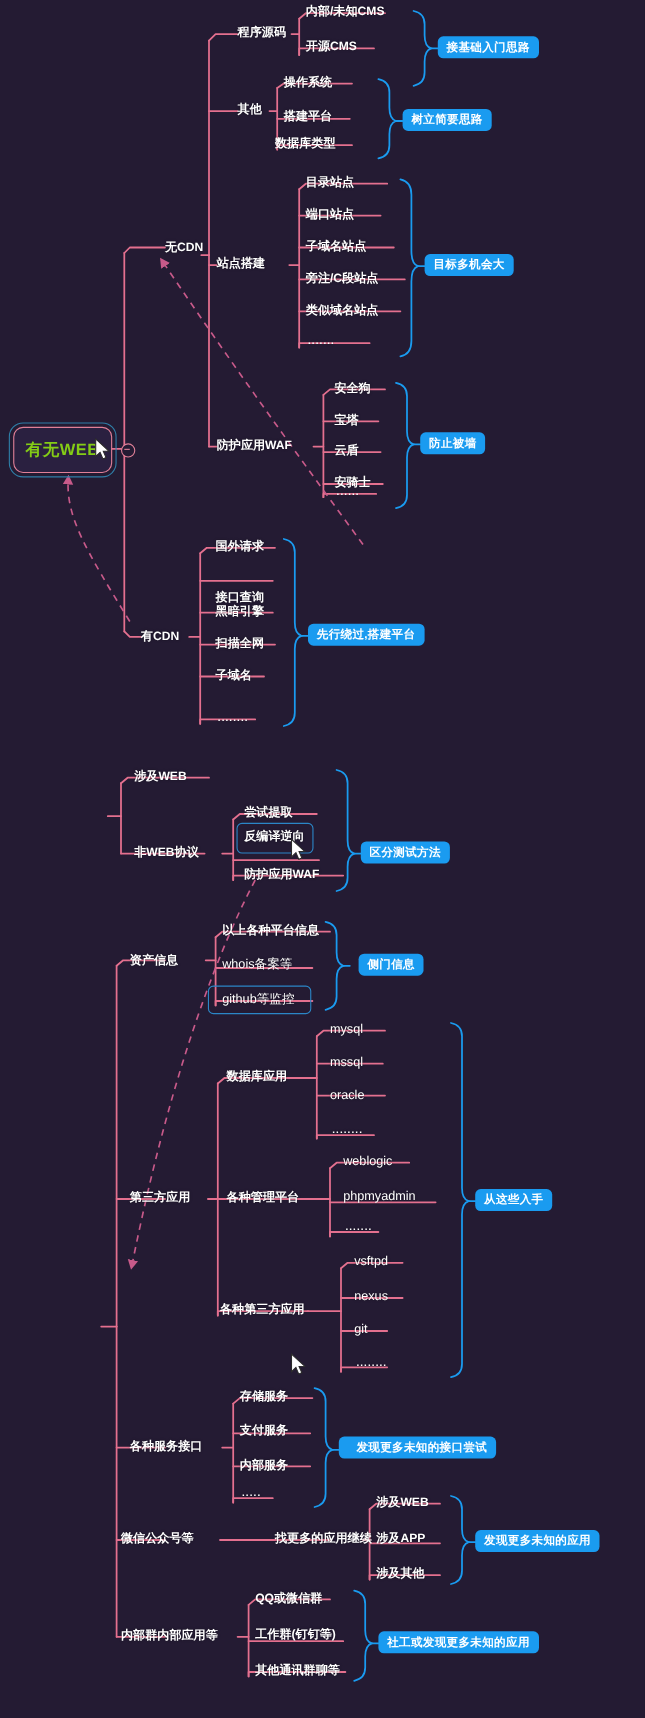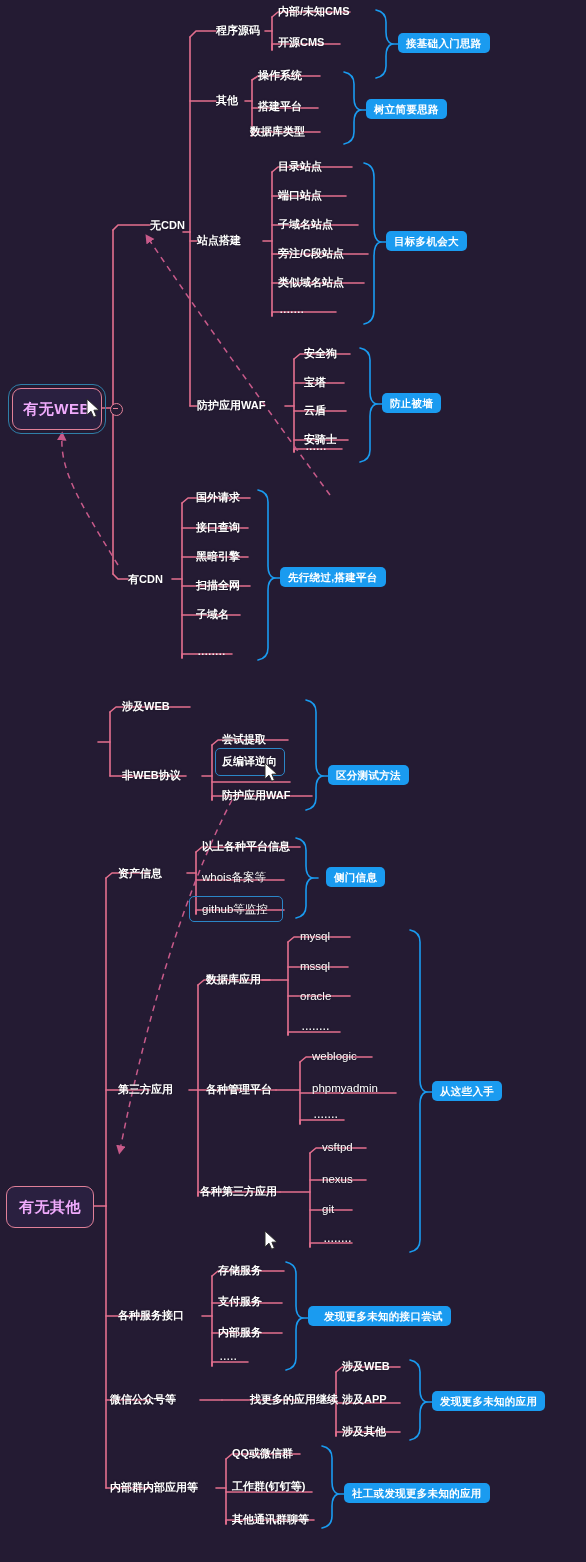--- a/index.html
+++ b/index.html
@@ -27,21 +27,21 @@
   .leaf{font-size:11px;font-weight:bold;}
   .leaf.ltn{font-weight:normal;font-size:11.5px;}
   .mid{font-size:11px;font-weight:bold;}
 
   
   .root{
     position:absolute;
     border:1.6px solid #e08098;
     border-radius:9px;
     background:#2a2040;
-    color:#f0abfc;
+    color:#84cc16;
     font-size:15px;
     font-weight:bold;
     display:flex;align-items:center;justify-content:center;
     box-shadow:0 0 0 0 rgba(0,0,0,0);
     letter-spacing:.5px;
   }
   .root.sel{
     outline:1.6px solid #2f7fa8;
     outline-offset:3px;
     border-radius:9px;
@@ -252,23 +252,20 @@
       <path d="M118,565 C78,500 60,470 62,436"></path>
     </g>
   </svg>
 
   <div class="root sel" style="left:12px;top:388px;width:88px;height:40px;">
     <span>有无WEB</span>
   </div>
   <div class="collapse" style="left:110px;top:403px;"></div>
 
 
-  <div class="root" style="left:6px;top:1186px;width:86px;height:40px;">
-    <span>有无其他</span>
-  </div>
 
   <div class="node mid" style="left:150px;top:218px;">无CDN</div>
   <div class="node mid" style="left:128px;top:572px;">有CDN</div>
 
   <div class="node mid" style="left:216px;top:23px;">程序源码</div>
   <div class="node mid" style="left:216px;top:93px;">其他</div>
   <div class="node mid" style="left:197px;top:233px;">站点搭建</div>
   <div class="node mid" style="left:197px;top:398px;">防护应用WAF</div>
 
   <div class="node mid" style="left:122px;top:699px;">涉及WEB</div>
@@ -299,21 +296,21 @@
   <div class="node leaf" style="left:278px;top:275px;">类似域名站点</div>
   <div class="node leaf dots" style="left:280px;top:303px;font-size:9px;">.......</div>
 
   <div class="node leaf" style="left:304px;top:346px;">安全狗</div>
   <div class="node leaf" style="left:304px;top:375px;">宝塔</div>
   <div class="node leaf" style="left:304px;top:403px;">云盾</div>
   <div class="node leaf" style="left:304px;top:432px;">安骑士</div>
   <div class="node leaf dots" style="left:306px;top:440px;font-size:9px;">......</div>
 
   <div class="node leaf" style="left:196px;top:490px;">国外请求</div>
-  <div class="node leaf" style="left:196px;top:520px;">接口查询</div>
+  <div class="node leaf" style="left:196px;top:536px;">接口查询</div>
   <div class="node leaf" style="left:196px;top:549px;">黑暗引擎</div>
   <div class="node leaf" style="left:196px;top:578px;">扫描全网</div>
   <div class="node leaf" style="left:196px;top:607px;">子域名</div>
   <div class="node leaf dots" style="left:198px;top:645px;font-size:9px;">........</div>
 
   <div class="node leaf" style="left:222px;top:732px;">尝试提取</div>
   <div class="node leaf" style="left:222px;top:754px;">反编译逆向</div>
   <div class="selbox" style="left:215px;top:748px;width:68px;height:26px;"></div>
   <div class="node leaf" style="left:222px;top:788px;">防护应用WAF</div>
 

